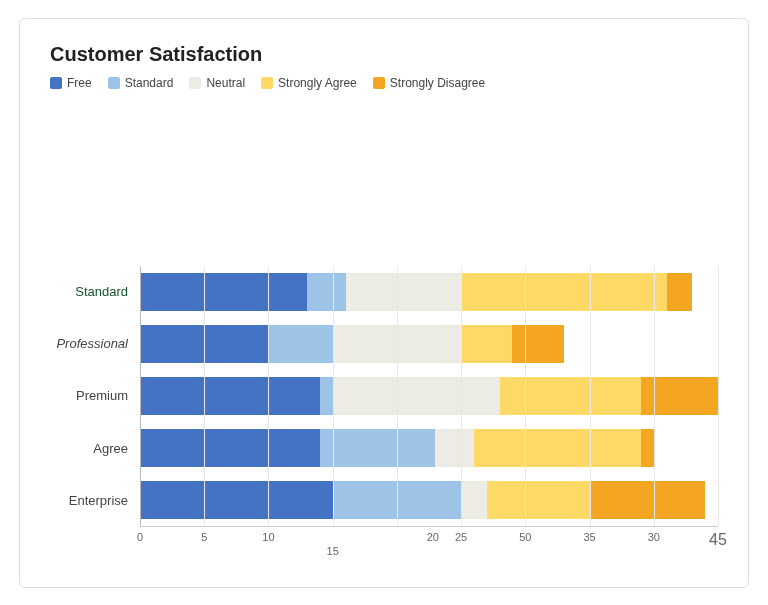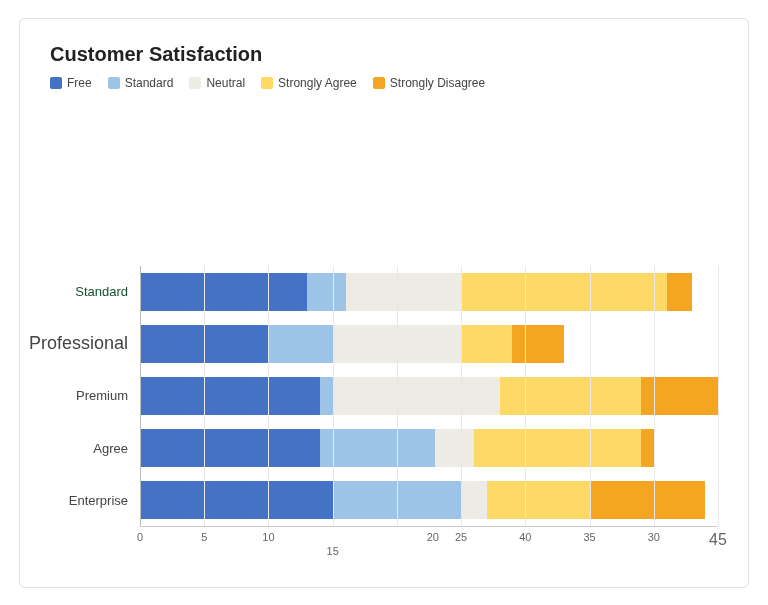--- a/index.html
+++ b/index.html
@@ -126,21 +126,21 @@
 
       <div style="width:90px; flex-shrink:0;"></div>
       <div class="bars-wrapper" id="bars-wrapper">
         <div class="grid-lines" id="grid-lines"></div>
       </div>
     </div>
     <div style="display:flex; flex-direction:column; flex:1; position:relative;">
       <div style="display:flex; flex-direction:row; flex:1; position:relative;" id="chart-rows-area">
         <div style="width:90px; flex-shrink:0; display:flex; flex-direction:column; justify-content:space-around;" id="y-labels">
             <div class="row-label" style="display: flex; align-items: center; justify-content: flex-end; padding-right: 12px; font-size: 13px; color: #14532d; height: 52px;">Standard</div>
-            <div class="row-label" style="display: flex; align-items: center; justify-content: flex-end; padding-right: 12px; font-size: 18px; color: rgb(68, 68, 68); height: 52px;">Professional</div>
+            <div class="row-label" style="display: flex; align-items: center; justify-content: flex-end; padding-right: 12px; font-size: 13px; color: rgb(68, 68, 68); height: 52px; font-style: italic;">Professional</div>
             <div class="row-label" style="display: flex; align-items: center; justify-content: flex-end; padding-right: 12px; font-size: 13px; color: rgb(68, 68, 68); height: 52px;">Premium</div>
             <div class="row-label" style="display: flex; align-items: center; justify-content: flex-end; padding-right: 12px; font-size: 13px; color: rgb(68, 68, 68); height: 52px;">Agree</div>
             <div class="row-label" style="display: flex; align-items: center; justify-content: flex-end; padding-right: 12px; font-size: 13px; color: rgb(68, 68, 68); height: 52px;">Enterprise</div>
           </div>
         <div style="flex: 1 1 0%; display: flex; flex-direction: column; justify-content: space-around; position: relative; border-bottom: 1px solid rgb(204, 204, 204);" id="bars-area">
             <div class="bar-row" style="height: 52px; display: flex; align-items: center;">
               <div class="bar-track">
                 <div class="bar-segment" style="width: 28.8889%; background: rgb(68, 114, 196);"></div>
                 <div class="bar-segment" style="width: 6.66667%; background: rgb(157, 195, 230);"></div>
                 <div class="bar-segment" style="width: 20%; background: rgb(237, 236, 228);"></div>
@@ -198,21 +198,21 @@
       </div>
       <div style="display:flex; margin-left:0px;" id="x-axis-row">
         <div style="width:90px; flex-shrink:0;"></div>
         <div style="flex:1; position:relative; height:20px;" id="x-ticks-area">
             <div class="x-tick" style="position: absolute; left: 0%; transform: translateX(-50%); font-size: 11px; color: rgb(102, 102, 102); top: 4px;">0</div>
             <div class="x-tick" style="position: absolute; left: 11.1111%; transform: translateX(-50%); font-size: 11px; color: rgb(102, 102, 102); top: 4px;">5</div>
             <div class="x-tick" style="position: absolute; left: 22.2222%; transform: translateX(-50%); font-size: 11px; color: rgb(102, 102, 102); top: 4px;">10</div>
             <div class="x-tick" style="position: absolute; left: 33.3333%; transform: translateX(-50%); font-size: 11px; color: rgb(102, 102, 102); top: 18px;">15</div>
             <div class="x-tick" style="position: absolute; left: 44.4444%; transform: translateX(-50%); font-size: 11px; color: rgb(102, 102, 102); top: 4px; margin-left: 36px;">20</div>
             <div class="x-tick" style="position: absolute; left: 55.5556%; transform: translateX(-50%); font-size: 11px; color: rgb(102, 102, 102); top: 4px;">25</div>
-            <div class="x-tick" style="position: absolute; left: 66.6667%; transform: translateX(-50%); font-size: 11px; color: rgb(102, 102, 102); top: 4px;">40</div>
+            <div class="x-tick" style="position: absolute; left: 66.6667%; transform: translateX(-50%); font-size: 11px; color: rgb(102, 102, 102); top: 4px;">50</div>
             <div class="x-tick" style="position: absolute; left: 77.7778%; transform: translateX(-50%); font-size: 11px; color: rgb(102, 102, 102); top: 4px;">35</div>
             <div class="x-tick" style="position: absolute; left: 88.8889%; transform: translateX(-50%); font-size: 11px; color: rgb(102, 102, 102); top: 4px;">30</div>
             <div class="x-tick" style="position: absolute; left: 100%; transform: translateX(-50%); font-size: 16px; color: rgb(102, 102, 102); top: 4px;">45</div>
           </div>
       </div>
     </div>
   </div>
 </div>
 
 </body></html>

